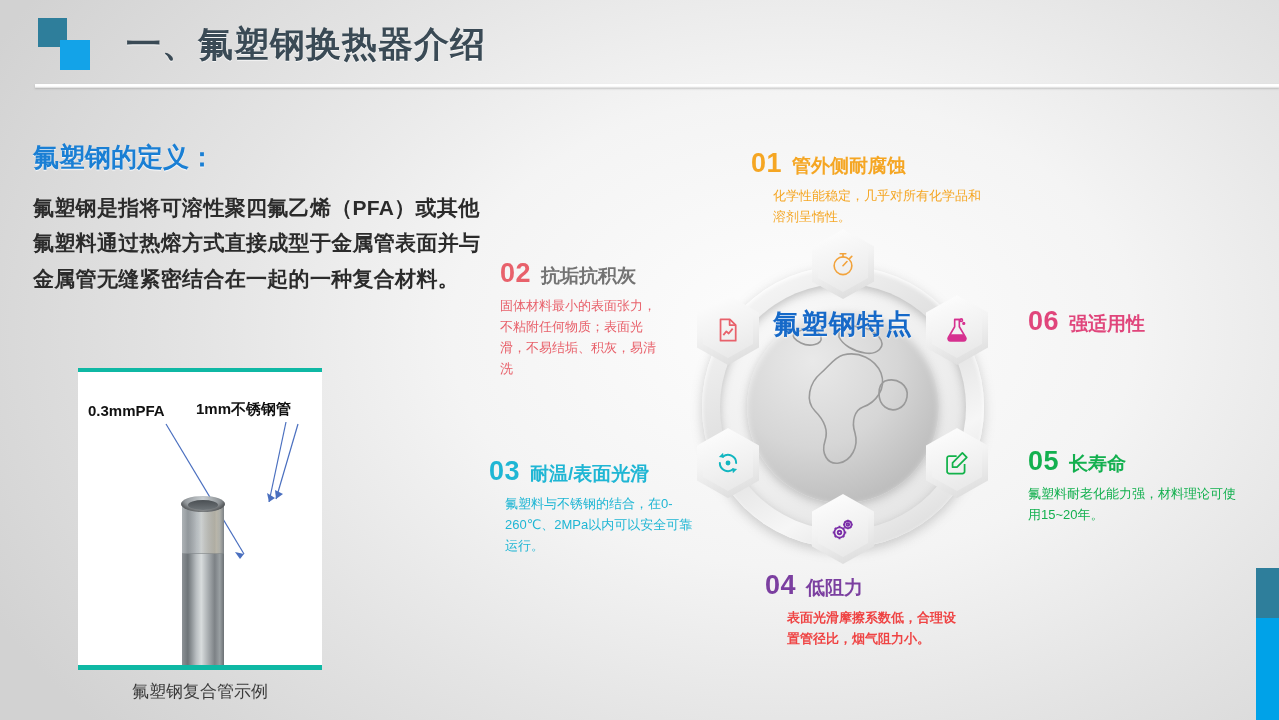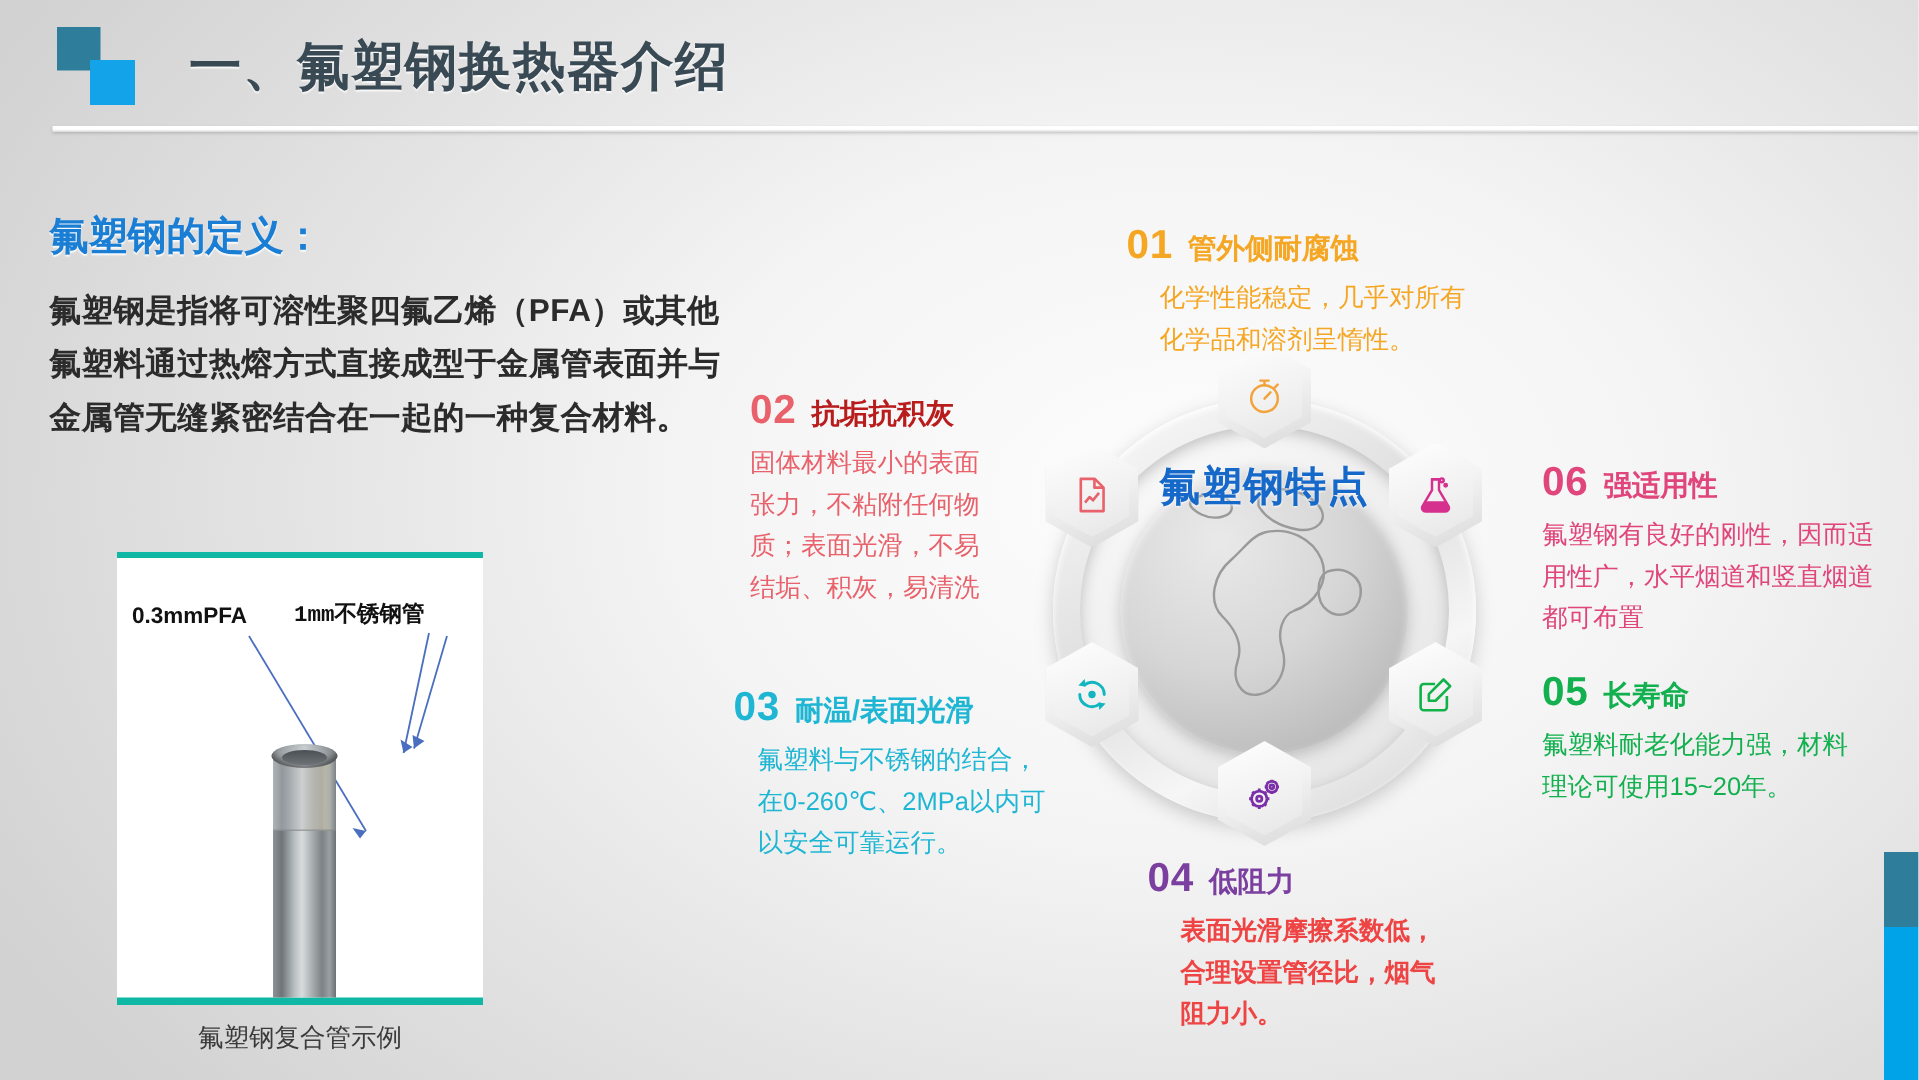--- a/index.html
+++ b/index.html
@@ -47,21 +47,21 @@
     border-bottom:5px solid #0fb8a4;
     overflow:hidden;
   }
   .photo-inner { position:absolute; inset:0;padding-left:48px; }
   .lbl-pfa {
     position:absolute; left:10px; top:30px;
     font-size:15px; font-weight:bold; color:#111; white-space:nowrap;
   }
   .lbl-steel {
     position:absolute; left:118px; top:28px;
-    font-size:15px; font-weight:bold; color:#111; white-space:nowrap;font-family:Liberation Mono, monospace;
+    font-size:15px; font-weight:bold; color:#111; white-space:nowrap;
   }
   .pipe {
     position:absolute; left:104px; top:130px; width:42px; height:170px;
     background:linear-gradient(to right,
       #8d9296 0%, #6e7478 14%, #b9bec1 34%, #d8dcdd 46%,
       #a9aeb1 62%, #7d8286 78%, #9aa0a3 90%, #6b7074 100%);
     border-radius:3px 3px 0 0;
   }
   .pipe-top {
     position:absolute; left:103px; top:124px; width:44px; height:16px;
@@ -130,21 +130,21 @@
     background:linear-gradient(160deg,#fcfcfc 0%,#f0f0f0 60%,#e6e6e6 100%);
     display:flex; align-items:center; justify-content:center;
   }
   .hex-face svg { width:28px; height:28px; }
 
   
   .feat { position:absolute; }
   .feat-head { display:flex; align-items:baseline; white-space:nowrap; }
   .feat-num { font-size:27px; font-weight:bold; letter-spacing:.5px; }
   .feat-title { font-size:19px; font-weight:bold; margin-left:10px; }
-  .feat-body { font-size:17px; line-height:1.62; margin-top:6px; }
+  .feat-body { font-size:13px; line-height:1.62; margin-top:6px; }
 
   #f01 { left:751px; top:148px; width:240px; }
   #f02 { left:500px; top:258px; width:160px; }
   #f03 { left:489px; top:456px; width:215px; }
   #f04 { left:765px; top:570px; width:200px; }
   #f05 { left:1028px; top:446px; width:215px; }
   #f06 { left:1028px; top:306px; width:230px; }
 
   #f01 .feat-body, #f04 .feat-body { margin-left:22px; }
   #f03 .feat-body { margin-left:16px; }
@@ -291,21 +291,21 @@
   <div class="feat-head">
     <span class="feat-num" style="color: rgb(245, 166, 35);">01</span>
     <span class="feat-title" style="color: rgb(245, 166, 35);">管外侧耐腐蚀</span>
   </div>
   <div class="feat-body" style="color: rgb(245, 166, 35);">化学性能稳定，几乎对所有化学品和溶剂呈惰性。</div>
 </div>
 
 <div class="feat" id="f02">
   <div class="feat-head">
     <span class="feat-num" style="color: rgb(232, 97, 107);">02</span>
-    <span class="feat-title" style="color: #b91c1c;">抗垢抗积灰</span>
+    <span class="feat-title" style="color: #737373;">抗垢抗积灰</span>
   </div>
   <div class="feat-body" style="color: rgb(232, 97, 107);">固体材料最小的表面张力，不粘附任何物质；表面光滑，不易结垢、积灰，易清洗</div>
 </div>
 
 <div class="feat" id="f03">
   <div class="feat-head">
     <span class="feat-num" style="color: rgb(31, 182, 212);">03</span>
     <span class="feat-title" style="color: rgb(31, 182, 212);">耐温/表面光滑</span>
   </div>
   <div class="feat-body" style="color: rgb(31, 182, 212);">氟塑料与不锈钢的结合，在0-260℃、2MPa以内可以安全可靠运行。</div>
@@ -325,17 +325,16 @@
     <span class="feat-title" style="color: rgb(19, 176, 79);">长寿命</span>
   </div>
   <div class="feat-body" style="color: rgb(19, 176, 79);">氟塑料耐老化能力强，材料理论可使用15~20年。</div>
 </div>
 
 <div class="feat" id="f06">
   <div class="feat-head">
     <span class="feat-num" style="color: rgb(224, 69, 123);">06</span>
     <span class="feat-title" style="color: rgb(224, 69, 123);">强适用性</span>
   </div>
-  <div class="feat-body" style="color: rgb(224, 69, 123);">氟塑钢有良好的刚性，因而适用性广，水平烟道和竖直烟道都可布置</div>
 </div>
 
 <div class="edge t" style="background: rgb(46, 126, 155);"></div>
 <div class="edge b" style="background: rgb(0, 162, 232);"></div>
 
 </body></html>

